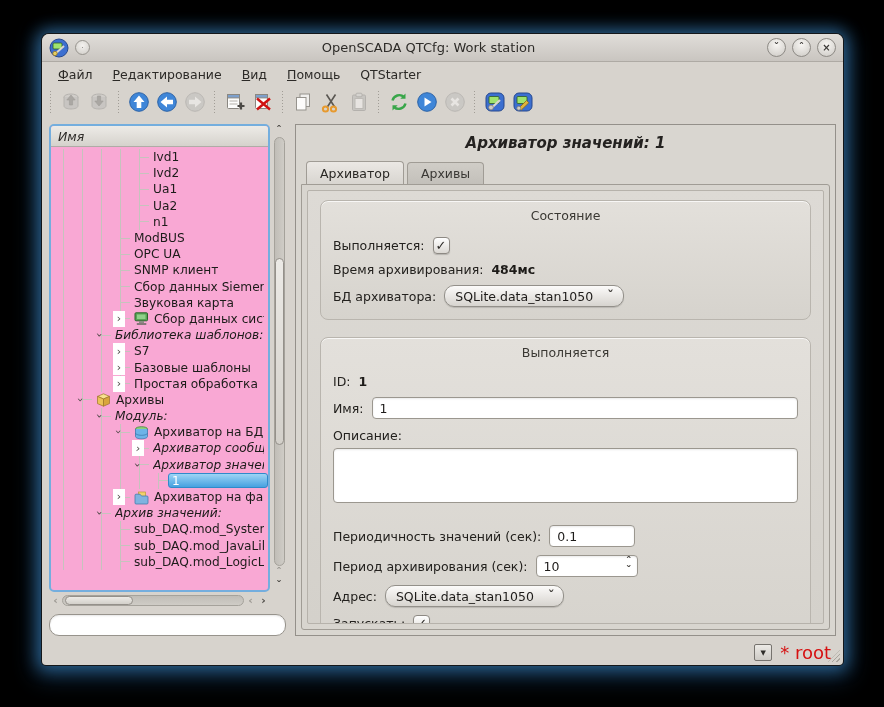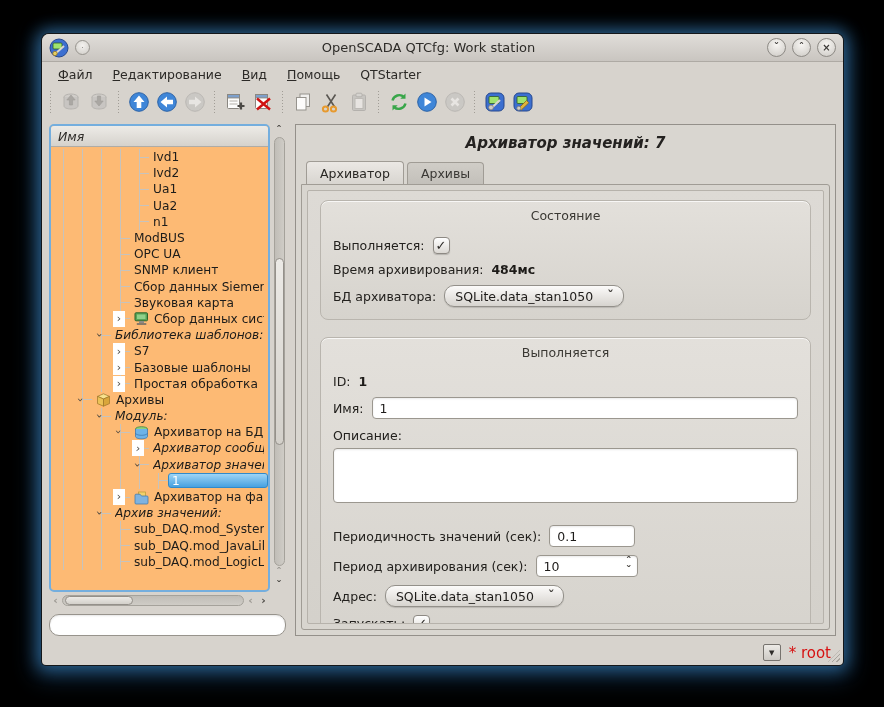--- a/index.html
+++ b/index.html
@@ -25,21 +25,21 @@
   
   .toolbar{height:32px;flex:none;display:flex;align-items:center;padding:0 4px;gap:3px;}
   .tb-sep{width:3px;height:22px;margin:0 3px;flex:none;
     background:repeating-linear-gradient(to bottom,#a19d96 0 1px,transparent 1px 3px);background-size:1px 100%;background-position:center;background-repeat:no-repeat;}
   .tb-btn{width:25px;height:25px;flex:none;display:flex;align-items:center;justify-content:center;}
   .tb-btn.disabled{opacity:.42;filter:grayscale(75%);}
   
   .main{flex:1;display:flex;padding:6px 7px;gap:9px;min-height:0;}
   .left{width:237px;flex:none;display:flex;flex-direction:column;}
   .tree-frame{flex:1;display:grid;grid-template-columns:1fr 14px;grid-template-rows:1fr 14px;min-height:0;column-gap:2px;}
-  .tree-box{grid-area:1/1;border:2px solid #74aede;border-radius:5px;background:#fdba74;overflow:hidden;display:flex;flex-direction:column;}
+  .tree-box{grid-area:1/1;border:2px solid #74aede;border-radius:5px;background:#f9a8d4;overflow:hidden;display:flex;flex-direction:column;}
   .tree-header{height:21px;flex:none;background:linear-gradient(#edebe7,#d5d2cc);border-bottom:1px solid #afaca6;
     font-style:italic;font-size:12.5px;color:#2f2d2a;padding:3px 7px;}
   .tree-body{flex:1;overflow:hidden;padding-top:2px;}
   .trow{height:16.2px;display:flex;align-items:center;font-size:12.2px;color:#1d1c1a;white-space:nowrap;padding-left:3px;}
   .guide{width:19px;flex:none;align-self:stretch;
     background:linear-gradient(#c6c3bd,#c6c3bd) 9px 0/1px 100% no-repeat;}
   .conn{width:19px;flex:none;align-self:stretch;position:relative;
     background:linear-gradient(#c6c3bd,#c6c3bd) 9px 0/1px 100% no-repeat,
                linear-gradient(#c6c3bd,#c6c3bd) 10px 50%/9px 1px no-repeat;}
   .conn .chev{position:absolute;left:2px;top:0;width:12px;height:16px;display:flex;align-items:center;justify-content:center;
@@ -88,21 +88,21 @@
   .cb-chev{margin-left:14px;font-size:13px;font-weight:bold;color:#45423e;line-height:10px;}
   .textinput{height:22px;border:1px solid #9b978f;border-radius:4px;background:#fff;
     padding:0 7px;font-size:12.5px;color:#1e1c1a;display:flex;align-items:center;box-shadow:inset 0 1px 2px rgba(0,0,0,.09);}
   .spin{position:relative;padding-right:18px;}
   .spin-arrows{position:absolute;right:5px;top:1px;display:flex;flex-direction:column;align-items:center;line-height:9px;font-size:11px;font-weight:bold;color:#45423e;}
   .textarea{height:55px;border:1px solid #9b978f;border-radius:4px;background:#fff;margin-top:5px;box-shadow:inset 0 1px 2px rgba(0,0,0,.09);}
   
   .statusbar{height:23px;flex:none;display:flex;align-items:center;justify-content:flex-end;gap:8px;padding:0 12px 2px;}
   .status-combo{width:18px;height:17px;border:1px solid #76736e;border-radius:2px;
     background:linear-gradient(#eceae6,#cdcac5);display:flex;align-items:center;justify-content:center;font-size:7px;color:#2e2c29;}
-  .status-user{font-size:15px;color:#d61111;}
+  .status-user{font-size:18px;color:#d61111;}
   .grip{position:absolute;right:3px;bottom:3px;width:12px;height:12px;
     background:repeating-linear-gradient(135deg,transparent 0 2px,#a8a49d 2px 3px);clip-path:polygon(100% 0,100% 100%,0 100%);}
 </style>
 </head>
 <body>
 
 <div class="stage">
   <div class="window">
 
     <div class="titlebar">
@@ -574,21 +574,21 @@
               <div class="sthumb"></div>
             </div>
             <div class="sarr dim">‹</div>
             <div class="sarr">›</div>
           </div>
         </div>
         <input class="filter-input" value="" style="">
       </div>
 
       <div class="right">
-        <div class="panel-title">Архиватор значений: 7</div>
+        <div class="panel-title">Архиватор значений: 1</div>
         <div class="tabs" id="tabbar">
             <div class="tab active">Архиватор</div>
             <div class="tab">Архивы</div>
           </div>
         <div class="tabpane">
           <div class="scrollarea">
 
             <div class="groupbox">
               <div class="gb-title">Состояние</div>
               <div class="frow">

